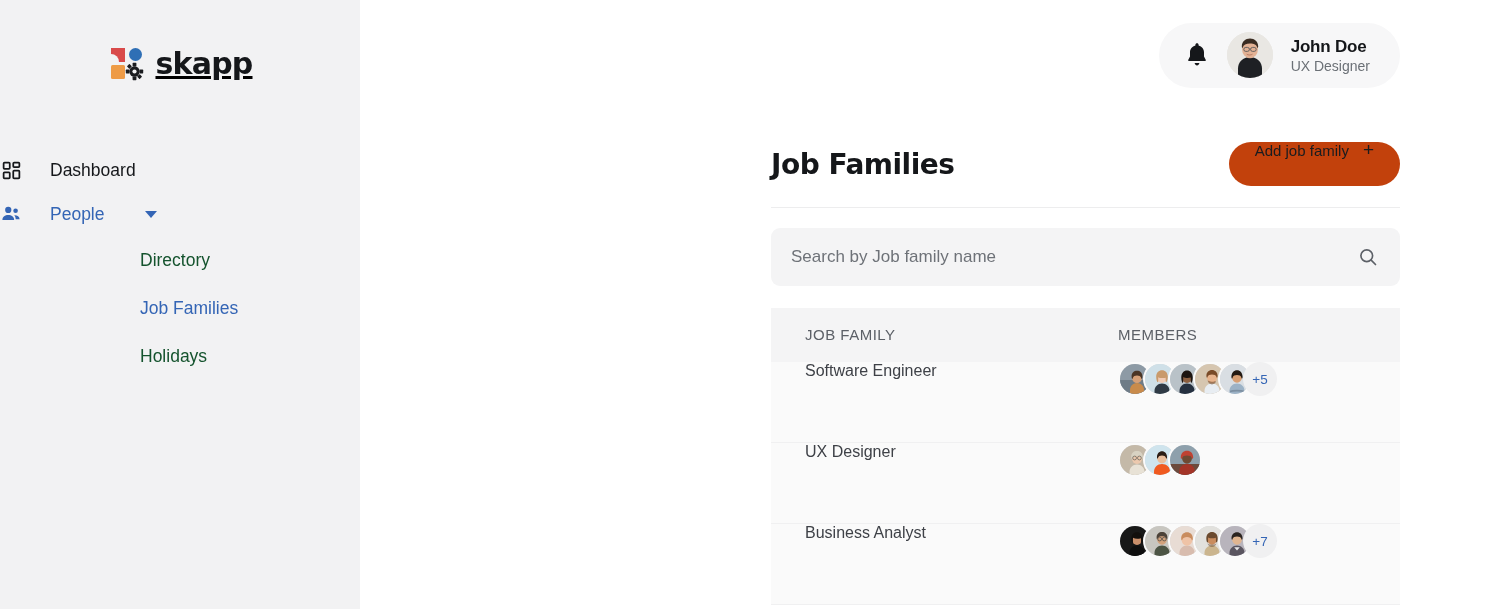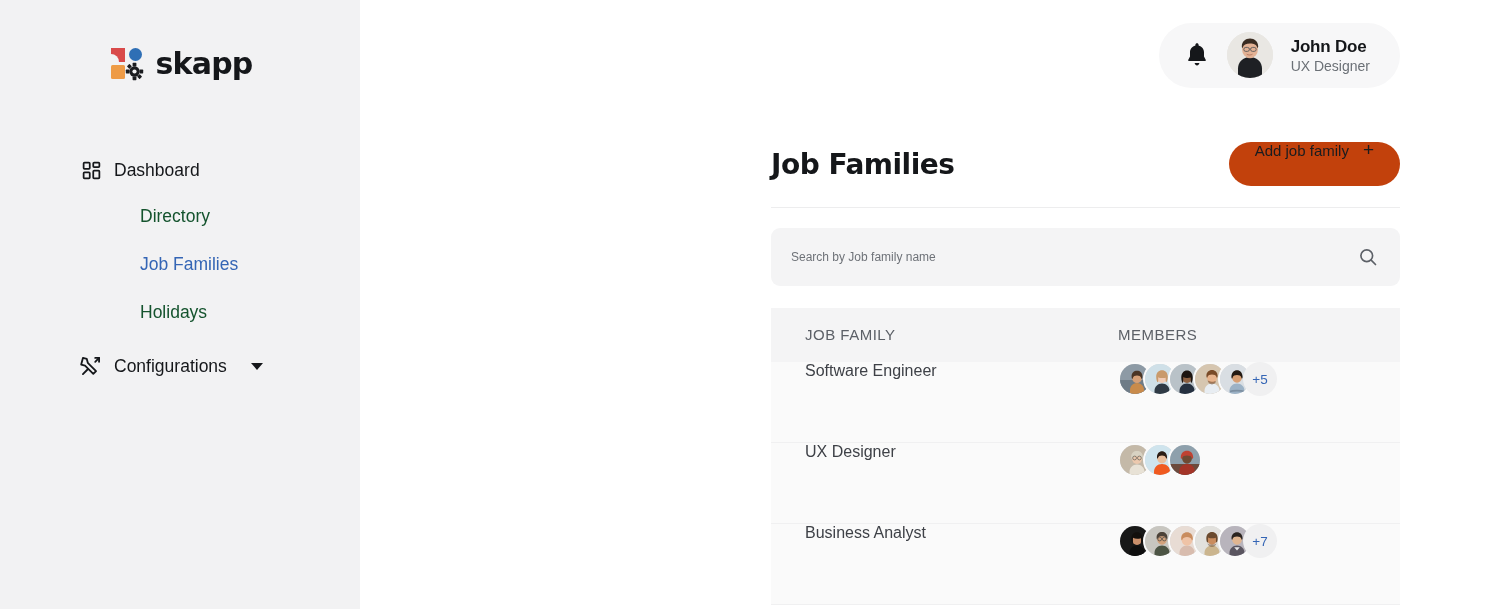--- a/index.html
+++ b/index.html
@@ -24,39 +24,39 @@
     display: flex;
     justify-content: center;
     align-items: center;
     padding-top: 44px;
     padding-bottom: 10px;
   }
   #logo {
     display: flex;
     align-items: center;
     gap: 6px;
+    text-decoration: underline;
   }
   .logo-mark { width: 42px; height: 40px; display:block; }
   .logo-text {
     font-size: 30px;
     font-weight: 700;
     color: #15171A;
     letter-spacing: -0.8px;
     line-height: 1;
     font-family: "DejaVu Sans", sans-serif;
   }
 
   #nav { margin-top: 54px; }
 
   .nav-item {
     display: flex;
     align-items: center;
     height: 44px;
-    padding-left: 80px;
-    gap: 12px;
+    gap: 28px;
     cursor: pointer;
     position: relative;
   }
   .nav-item .nav-icon {
     width: 22px; height: 22px;
     display: flex; align-items: center; justify-content: center;
     flex: 0 0 22px;
   }
   .nav-label {
     font-size: 17.5px;
@@ -178,21 +178,21 @@
     display: flex;
     align-items: center;
     padding: 0 22px 0 20px;
     cursor: text;
   }
   #search-input {
     flex: 1;
     border: none;
     background: transparent;
     outline: none;
-    font-size: 12px;
+    font-size: 17px;
     color: #15171A;
     font-family: "Liberation Sans", sans-serif;
   }
   #search-input::placeholder { color: #6E7278; }
   #search-icon { width: 20px; height: 20px; flex: 0 0 20px; }
 
   
   #table { margin-top: 22px; }
   #table-head {
     height: 54px;
@@ -283,44 +283,44 @@
         <svg width="21" height="21" viewBox="0 0 24 24" fill="none" stroke="#15171A" stroke-width="2">
           <rect x="3" y="3" width="7" height="7" rx="1"></rect>
           <rect x="14" y="3" width="7" height="5" rx="1"></rect>
           <rect x="14" y="12" width="7" height="9" rx="1"></rect>
           <rect x="3" y="14" width="7" height="7" rx="1"></rect>
         </svg>
       </span>
       <span class="nav-label">Dashboard</span>
     </div>
 
+    <div class="nav-item active">
+      <span class="nav-icon">
+        <svg width="22" height="22" viewBox="0 0 24 24" fill="#3465B5">
+          <circle cx="9" cy="7.5" r="3.4"></circle>
+          <circle cx="17" cy="8.5" r="2.5"></circle>
+          <path d="M2.6 18.5c0-3.4 2.9-5.4 6.4-5.4s6.4 2 6.4 5.4z"></path>
+          <path d="M16 13.4c2.9 0 5.4 1.5 5.4 4.2h-4.3c0-1.7-.5-3.1-1.6-4.2z"></path>
+        </svg>
+      </span>
+      <span class="nav-label">People</span>
+      <span class="caret"></span>
+    </div>
 
     <div class="sub-item">
       <span class="sub-label">Directory</span>
     </div>
     <div class="sub-item active">
       <span class="sub-label">Job Families</span>
     </div>
     <div class="sub-item">
       <span class="sub-label">Holidays</span>
     </div>
 
 
-    <div class="nav-item nav-gap-top">
-      <span class="nav-icon">
-        <svg width="22" height="22" viewBox="0 0 24 24" fill="none" stroke="#15171A" stroke-width="2" stroke-linecap="round" stroke-linejoin="round">
-          <path d="M3.2 3.2l4.2 1.1 1.1 4.2 9 9-3 3-9-9-4.2-1.1z"></path>
-          <path d="M20.8 3.2l-4.2 4.2"></path>
-          <path d="M16.6 3.2h4.2v4.2"></path>
-          <path d="M3.2 20.8l5-5"></path>
-        </svg>
-      </span>
-      <span class="nav-label">Configurations</span>
-      <span class="caret"></span>
-    </div>
 
   </nav>
 </aside>
 
 <main id="main">
 
   <header id="topbar">
     <div id="user-pill">
       <svg id="bell" viewBox="0 0 24 26">
         <path d="M12 1.2c-.9 0-1.6.7-1.6 1.6v.7C7.1 4.3 5 7 5 10.3v4.3l-1.7 3.2c-.3.6.1 1.3.8 1.3h15.8c.7 0 1.1-.7.8-1.3L19 14.6v-4.3C19 7 16.9 4.3 13.6 3.5v-.7c0-.9-.7-1.6-1.6-1.6z" fill="#15171A"></path>

